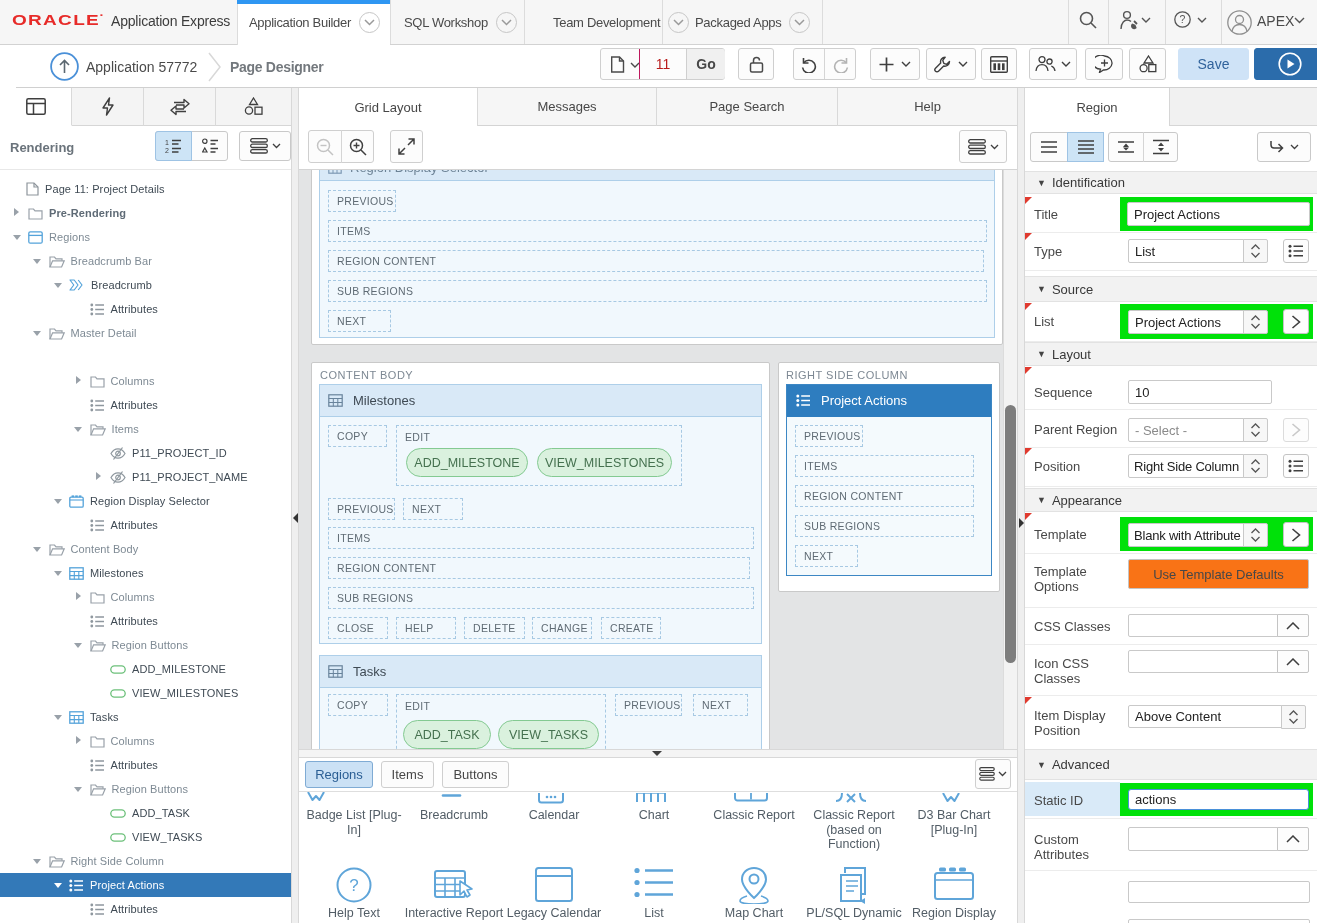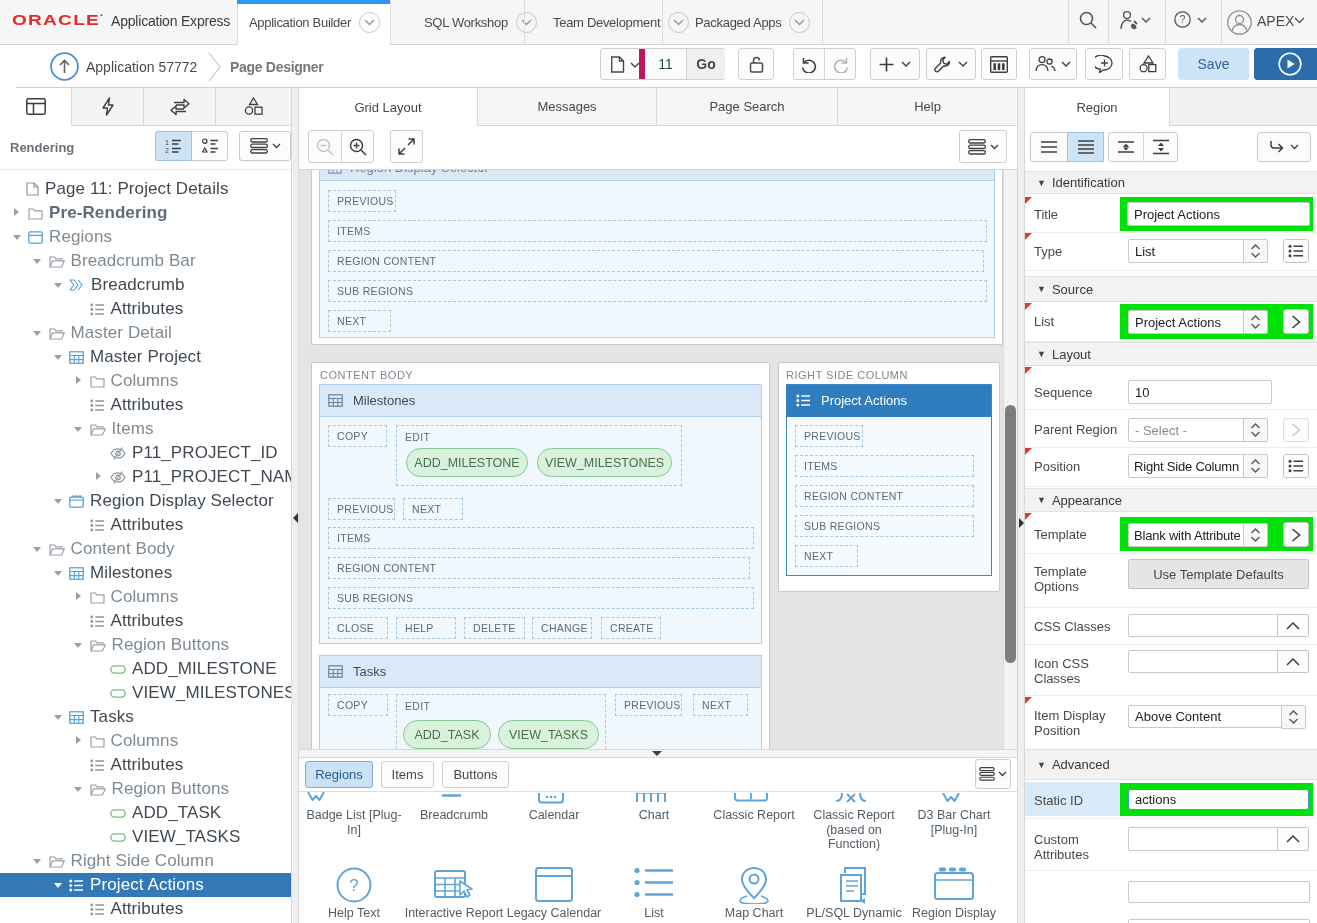--- a/index.html
+++ b/index.html
@@ -11,21 +11,21 @@
 .navtab { position:absolute; top:0; height:45px; font-size:13px; letter-spacing:-0.3px; color:#4a4a4a; display:flex; align-items:center; }
 .navsep { position:absolute; top:0; height:44px; width:1px; background:#dcdcdc; }
 .chevcirc { width:21px; height:21px; border:1px solid #c6c6c6; border-radius:50%; margin-left:8px; display:flex; align-items:center; justify-content:center; }
 
 #tbar { position:absolute; left:16px; top:45px; width:1311px; height:43px; background:#fff; border-bottom:1px solid #d0d0d0;text-decoration:underline; }
 .tbtn { position:absolute; top:3px; height:32px; background:#fcfcfc; border:1px solid #cfcfcf; border-radius:3px; display:flex; align-items:center; justify-content:center; }
 
 #lpanel { position:absolute; left:0; top:88px; width:291px; height:835px; background:#fff; }
 .ltab { position:absolute; top:0; height:38px; background:#f4f4f4; border-bottom:1px solid #d6d6d6; border-right:1px solid #d9d9d9; display:flex; align-items:center; justify-content:center; }
 .ltab.sel { background:#fff; border-bottom:1px solid #fff; }
-.trow { position:absolute; height:24px; display:flex; align-items:center; font-size:17px; color:#3f4a54; white-space:nowrap; width:291px; }
+.trow { position:absolute; height:24px; display:flex; align-items:center; font-size:11px; color:#3f4a54; white-space:nowrap; width:291px; }
 .trow .ar { width:9px; font-size:9px; color:#9aa2a9; margin-right:7px; flex:none; text-align:center; }
 .trow .ic { margin-right:6px; flex:none; }
 .trow .t  { letter-spacing:0.1px; }
 .gray { color:#7e8a94; }
 .td { width:0;height:0;border-top:5px solid #99a1a9;border-left:4px solid transparent;border-right:4px solid transparent;display:inline-block; }
 .tR { width:0;height:0;border-left:5px solid #99a1a9;border-top:4px solid transparent;border-bottom:4px solid transparent;display:inline-block; }
 .tw { border-top-color:#fff; }
 
 .vsplit { position:absolute; top:88px; height:835px; width:8px; background:#efefef; border-left:1px solid #d8d8d8; border-right:1px solid #d8d8d8; }
 
@@ -66,21 +66,21 @@
   <div class="abs" style="left:237px;top:0;width:153px;height:45px;background:#fff;border-left:1px solid #dcdcdc;"></div>
   <div class="abs" style="left:237px;top:0;width:153px;height:4px;background:#2e96f2;"></div>
   <div class="navtab" style="left:249px;">Application Builder
     <span class="chevcirc">
         <svg width="11" height="7" viewBox="0 0 11 7">
           <path d="M1 1 L5.5 5.5 L10 1" fill="none" stroke="#9a9a9a" stroke-width="1.5"></path>
         </svg>
       </span>
   </div>
   <div class="navsep" style="left:390px;"></div>
-  <div class="navtab" style="left:424px;justify-content:flex-end;">SQL Workshop
+  <div class="navtab" style="left:404px;justify-content:flex-end;">SQL Workshop
     <span class="chevcirc">
         <svg width="11" height="7" viewBox="0 0 11 7">
           <path d="M1 1 L5.5 5.5 L10 1" fill="none" stroke="#9a9a9a" stroke-width="1.5"></path>
         </svg>
       </span>
   </div>
   <div class="navsep" style="left:524px;"></div>
   <div class="navtab" style="left:537px;margin-left:16px;">Team Development
     <span class="chevcirc">
         <svg width="11" height="7" viewBox="0 0 11 7">
@@ -144,21 +144,21 @@
   <div class="abs" style="left:214px;top:14px;font-size:14px;font-weight:bold;letter-spacing:-0.3px;color:#73787d;">Page Designer</div>
 
   <div class="tbtn" style="left:584px;width:125px;padding:0;"></div>
   <svg class="abs" style="left:594px;top:11px;" width="16" height="17" viewBox="0 0 16 17">
       <path d="M1.7 1 H9.5 L13.5 5 V16 H1.7 Z" fill="none" stroke="#4a4a4a" stroke-width="1.4"></path>
       <path d="M9.5 1 V5 H13.5" fill="none" stroke="#4a4a4a" stroke-width="1.4"></path>
     </svg>
   <svg class="abs" style="left:614px;top:17px;" width="10" height="6" viewBox="0 0 10 6">
       <path d="M1 1 L5 5 L9 1" fill="none" stroke="#4a4a4a" stroke-width="1.4"></path>
     </svg>
-  <div class="abs" style="left:623px;top:4px;width:47px;height:30px;border-left:6px solid #be185d;display:flex;align-items:center;justify-content:center;font-size:14px;color:#14532d;">11</div>
+  <div class="abs" style="left:623px;top:4px;width:47px;height:30px;border-left:1px solid #be185d;display:flex;align-items:center;justify-content:center;font-size:14px;color:#b91c1c;">11</div>
   <div class="abs" style="left:670px;top:4px;width:39px;height:30px;border-left:1px solid #cfcfcf;background:#f0f0f0;border-radius:0 3px 3px 0;display:flex;align-items:center;justify-content:center;font-size:14px;font-weight:bold;color:#474747;">Go</div>
 
   <div class="tbtn" style="left:722px;width:36px;">
       <svg width="15" height="17" viewBox="0 0 15 17">
         <rect x="1.5" y="7" width="12" height="9" rx="1.5" fill="none" stroke="#4a4a4a" stroke-width="1.5"></rect>
         <path d="M4.5 7 V4.5 A3 3 0 0 1 10.5 4.5" fill="none" stroke="#4a4a4a" stroke-width="1.5"></path>
       </svg>
     </div>
 
   <div class="tbtn" style="left:777px;width:63px;"></div>
@@ -336,28 +336,20 @@
       </svg>
       <span class="t">Attributes</span>
     </div>
   <div class="trow gray" style="top:233px;padding-left:32.5px;">
       <span class="ar"><i class="td"></i></span>
       <svg class="ic" width="16" height="13" viewBox="0 0 16 13">
         <path d="M1 12 V2 H5.5 L7 3.8 H13 V5.8" fill="none" stroke="#99a1a9" stroke-width="1.2"></path>
         <path d="M1 12 L3.6 5.8 H15.2 L12.6 12 Z" fill="none" stroke="#99a1a9" stroke-width="1.2"></path>
       </svg>
       <span class="t">Master Detail</span>
-    </div>
-  <div class="trow" style="top:257px;padding-left:53px;">
-      <span class="ar"><i class="td"></i></span>
-      <svg class="ic" width="15" height="13" viewBox="0 0 15 13">
-        <rect x="0.8" y="0.8" width="13.4" height="11.4" fill="none" stroke="#54a3da" stroke-width="1.3"></rect>
-        <path d="M0.8 4.5 H14.2 M0.8 8.6 H14.2 M5.3 4.5 V12.2 M9.8 4.5 V12.2" stroke="#54a3da" stroke-width="1.1"></path>
-      </svg>
-      <span class="t">Master Project</span>
     </div>
   <div class="trow gray" style="top:281px;padding-left:73.5px;">
       <span class="ar"><i class="tR"></i></span>
       <svg class="ic" width="15" height="13" viewBox="0 0 15 13">
         <path d="M1 2 H5.5 L7 3.8 H14 V12 H1 Z" fill="none" stroke="#99a1a9" stroke-width="1.2"></path>
       </svg>
       <span class="t">Columns</span>
     </div>
   <div class="trow" style="top:305px;padding-left:73.5px;">
       <span class="ar"></span>
@@ -935,21 +927,21 @@
       </svg>
     </div>
   <div class="sqbtn" style="left:258px;top:434px;width:26px;height:25px;">
       <svg width="10" height="14" viewBox="0 0 10 14">
         <path d="M1.5 1 L8.5 7 L1.5 13" fill="none" stroke="#3f3f3f" stroke-width="1.6"></path>
       </svg>
     </div>
   <div class="rbord" style="top:465px;"></div>
 
   <div class="plbl" style="top:476px;">Template<br>Options</div>
-  <div class="sqbtn" style="left:103px;top:471px;width:181px;height:30px;background:#e5e5e5;font-size:13px;color:#474747;border-radius:2px;">Use Template Defaults</div>
+  <div class="sqbtn" style="left:103px;top:471px;width:181px;height:30px;background:#f97316;font-size:13px;color:#474747;border-radius:2px;">Use Template Defaults</div>
   <div class="rbord" style="top:519px;"></div>
 
   <div class="plbl" style="top:531px;">CSS Classes</div>
   <div class="inp" style="left:103px;top:526px;width:150px;height:23px;border-radius:2px 0 0 2px;"></div>
   <div class="sqbtn" style="left:252px;top:526px;width:32px;height:23px;border-radius:0 2px 2px 0;">
       <svg width="14" height="8" viewBox="0 0 14 8">
         <path d="M1 7 L7 1 L13 7" fill="none" stroke="#3f3f3f" stroke-width="1.5"></path>
       </svg>
     </div>
   <div class="rbord" style="top:556px;"></div>

